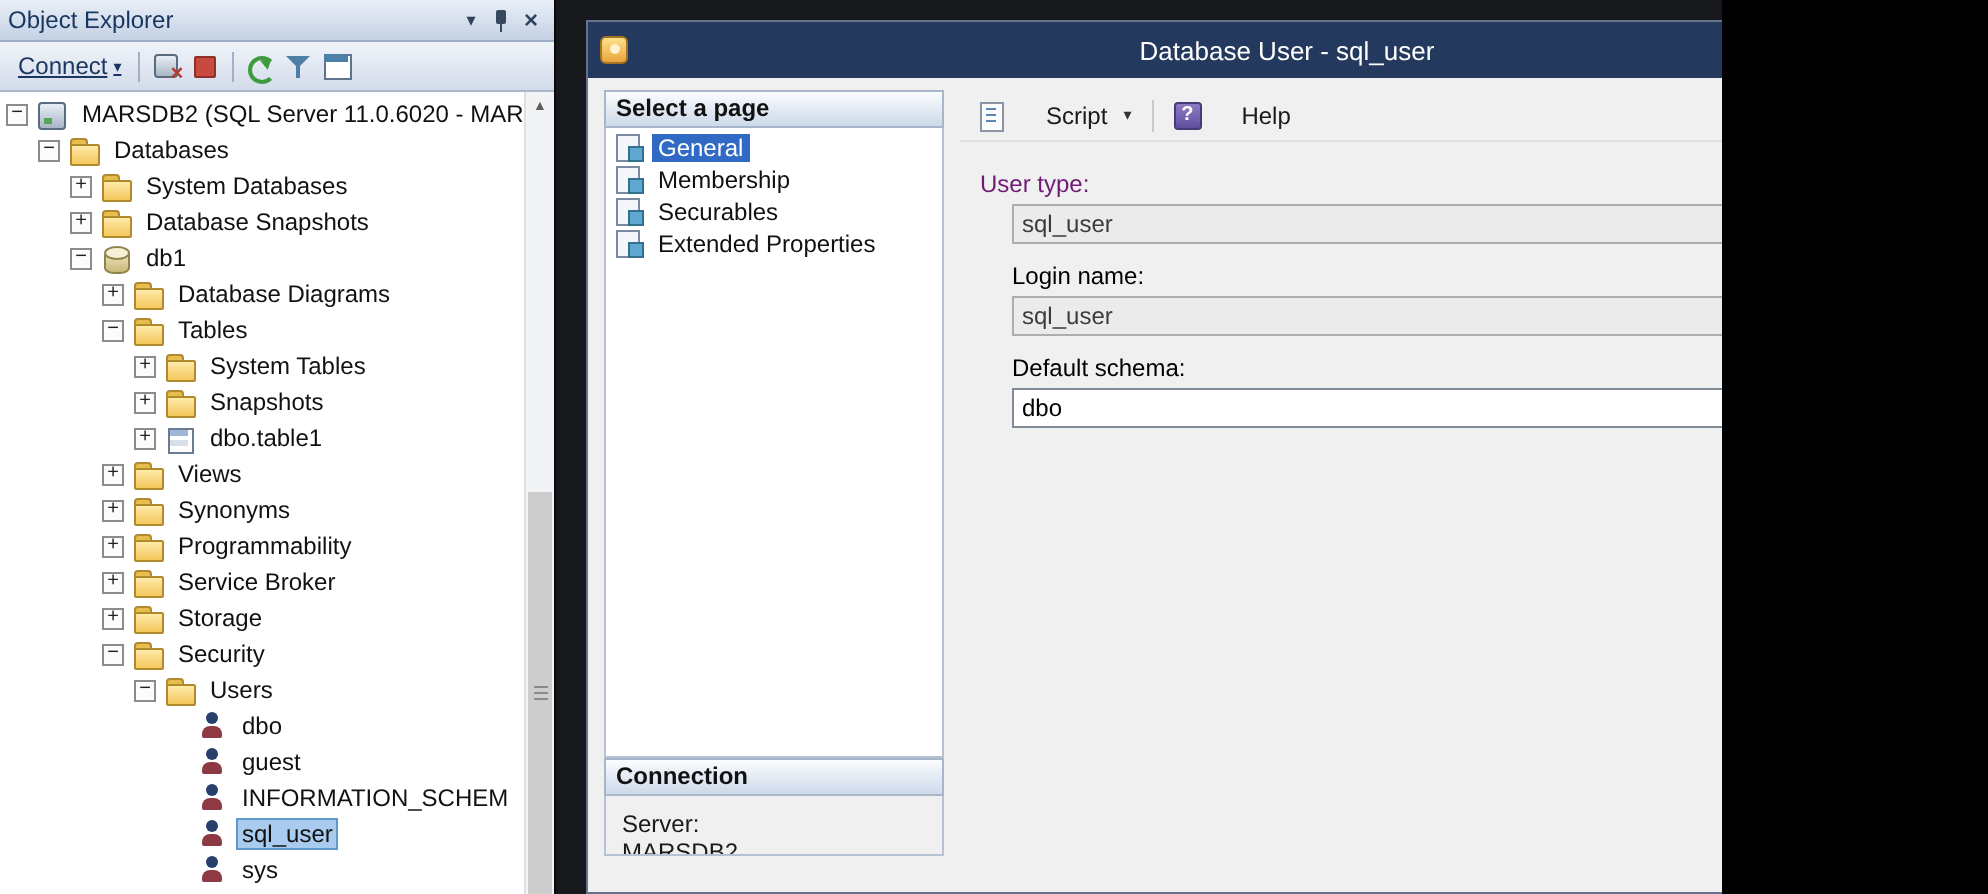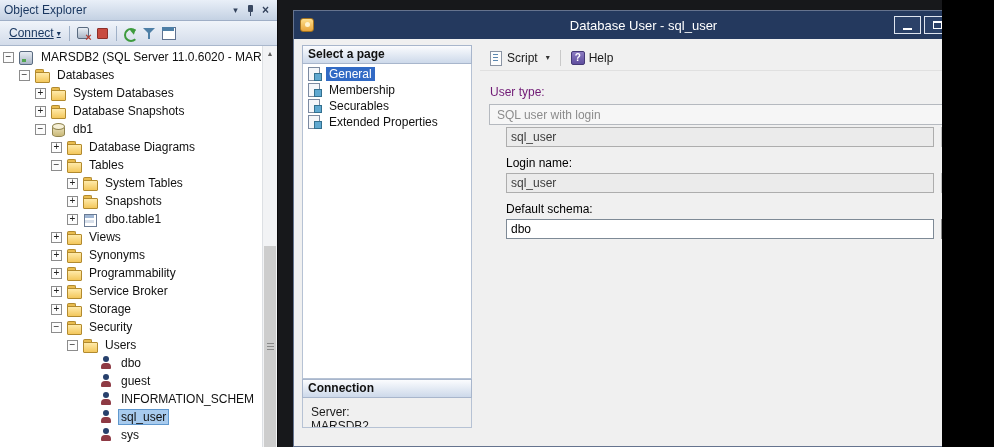--- a/index.html
+++ b/index.html
@@ -1,17 +1,17 @@
 <!DOCTYPE html>
 <html><head>
 <meta charset="utf-8">
 <style>
   * { margin:0; padding:0; box-sizing:border-box; }
   body { font-family:"Liberation Sans", sans-serif; background:#000; }
-  .screen { position:relative; width:942px; height:447px; background:#17181B; overflow:hidden; font-size:12px; }
+  .screen { position:relative; width:861px; height:447px; background:#17181B; overflow:hidden; font-size:12px; }
 
   
   .oe { position:absolute; left:0; top:0; width:278px; height:447px; background:#FFF; display:flex; flex-direction:column; border-right:1px solid #0A0A0C; }
   .oe-title { height:21px; flex:none; background:linear-gradient(#E9EFF8,#C4D1E3); border-bottom:1px solid #9FAEC6; display:flex; align-items:center; padding:0 4px; }
   .oe-title-text { color:#18365F; font-size:12px; white-space:nowrap; }
   .oe-title-icons { margin-left:auto; display:flex; }
   .wicon { width:15px; height:15px; display:flex; align-items:center; justify-content:center; color:#33425C; position:relative; }
   .wicon.chev { font-size:9px; }
   .pinhead { position:absolute; left:5px; top:2px; width:5px; height:7px; background:#394861; border-radius:1px; }
   .pinstem { position:absolute; left:7px; top:9px; width:1px; height:4px; background:#394861; }
@@ -79,21 +79,21 @@
   .pgicon::before { content:""; position:absolute; left:1px; top:0; width:10px; height:12px; background:#F4F6F9; border:1px solid #7C8AA0; }
   .pgicon::after { content:""; position:absolute; left:7px; top:6px; width:6px; height:6px; background:#5FA8D0; border:1px solid #33708F; }
   .plabel { font-size:12px; color:#111; padding:0 3px; }
   .plabel.psel { background:#316AC5; color:#FFF; }
   .conn-info { flex:1; background:#F0F0F0; border:1px solid #B6C2D4; border-top:none; padding:7px 8px; overflow:hidden; }
   .conn-line { font-size:12px; color:#1A1A1A; line-height:14px; }
   .conn-line.gap { margin-top:7px; }
 
   .dlg-main { position:absolute; left:186px; right:8px; top:6px; bottom:0; overflow:hidden; }
   .dlg-toolbar { height:26px; display:flex; align-items:center; border-bottom:1px solid #E0E0E0; padding-left:4px; }
-  .tbtn { display:flex; align-items:center; gap:4px; padding:2px 4px; font-size:12px; color:#1A1A1A; }
+  .tbtn { display:flex; align-items:center; gap:20px; padding:2px 4px; font-size:12px; color:#1A1A1A; }
   .ic-script { width:15px; height:15px; position:relative; }
   .ic-script::before { content:""; position:absolute; left:2px; top:1px; width:10px; height:13px; background:#FDFDFD; border:1px solid #8A94A4; }
   .ic-script::after { content:""; position:absolute; left:5px; top:4px; width:5px; height:1px; background:#5B87B0; box-shadow:0 3px 0 #5B87B0, 0 6px 0 #5B87B0; }
   .tchev { font-size:8px; color:#333; padding:3px 4px; }
   .tsep { width:1px; height:16px; background:#C9C9C9; margin:0 6px; }
   .ic-help { width:14px; height:14px; position:relative; background:linear-gradient(#8C7BC2,#5F4E9E); border:1px solid #453A77; border-radius:2px; color:#FFF; font-size:10px; font-weight:bold; display:flex; align-items:center; justify-content:center; }
 
   .ulabel { margin:14px 0 0 10px; font-size:12px; line-height:15px; color:#701a75; }
   .combo { margin:4px 18px 0 9px; height:21px; background:#F6F6F6; border:1px solid #B5B9BF; display:flex; align-items:center; padding:0 7px; }
   .combo-text { font-size:12px; color:#8C8C8C; flex:1; }
@@ -332,24 +332,20 @@
           </span>
           <span class="tchev">▾</span>
           <span class="tsep"></span>
           <span class="tbtn">
             <span class="ic-help">?</span>
             <span>Help</span>
           </span>
         </div>
 
         <div class="ulabel">User type:</div>
-        <div class="combo">
-          <span class="combo-text">SQL user with login</span>
-          <span class="combo-chev"></span>
-        </div>
 
         <div class="frow">
           <input class="tb" type="text" readonly="" value="sql_user" style="">
           <button class="browse bdis">...</button>
         </div>
 
         <div class="flabel">Login name:</div>
         <div class="frow">
           <input class="tb" type="text" readonly="" value="sql_user" style="">
           <button class="browse bdis">...</button>

